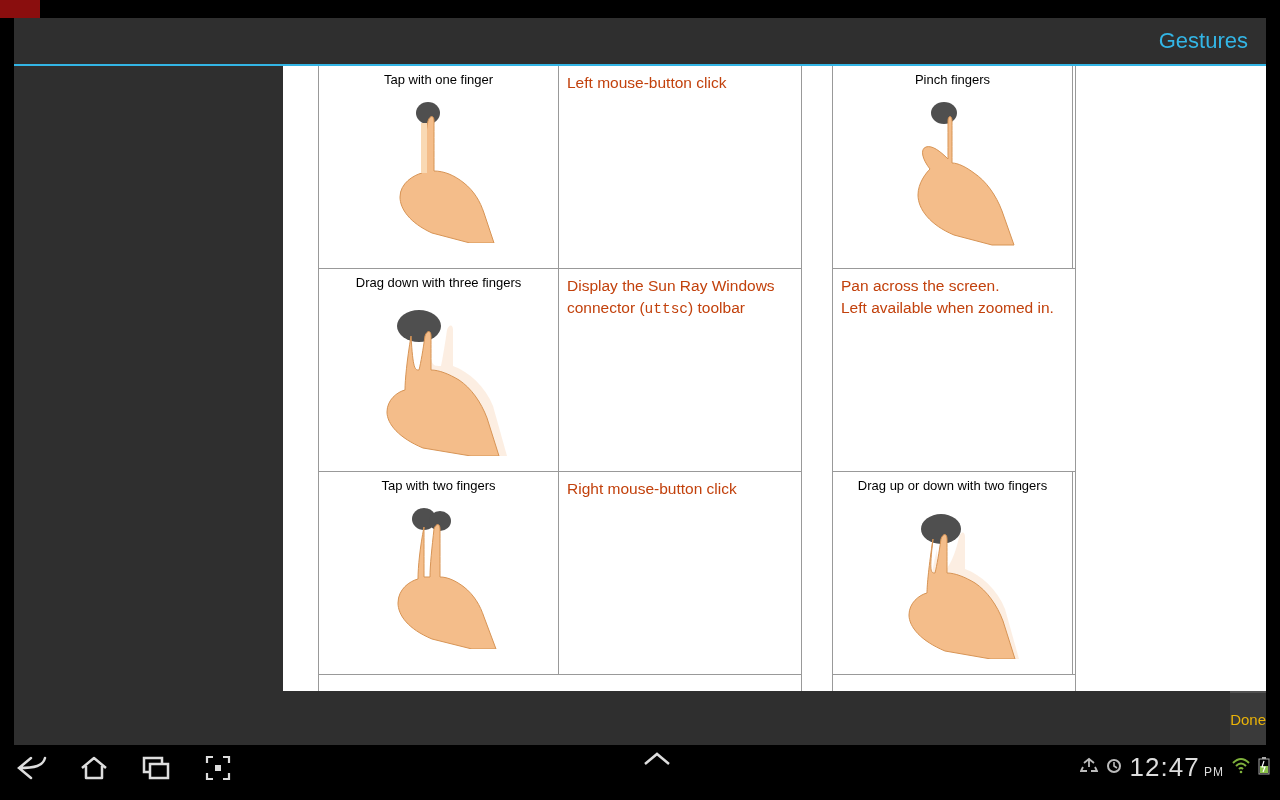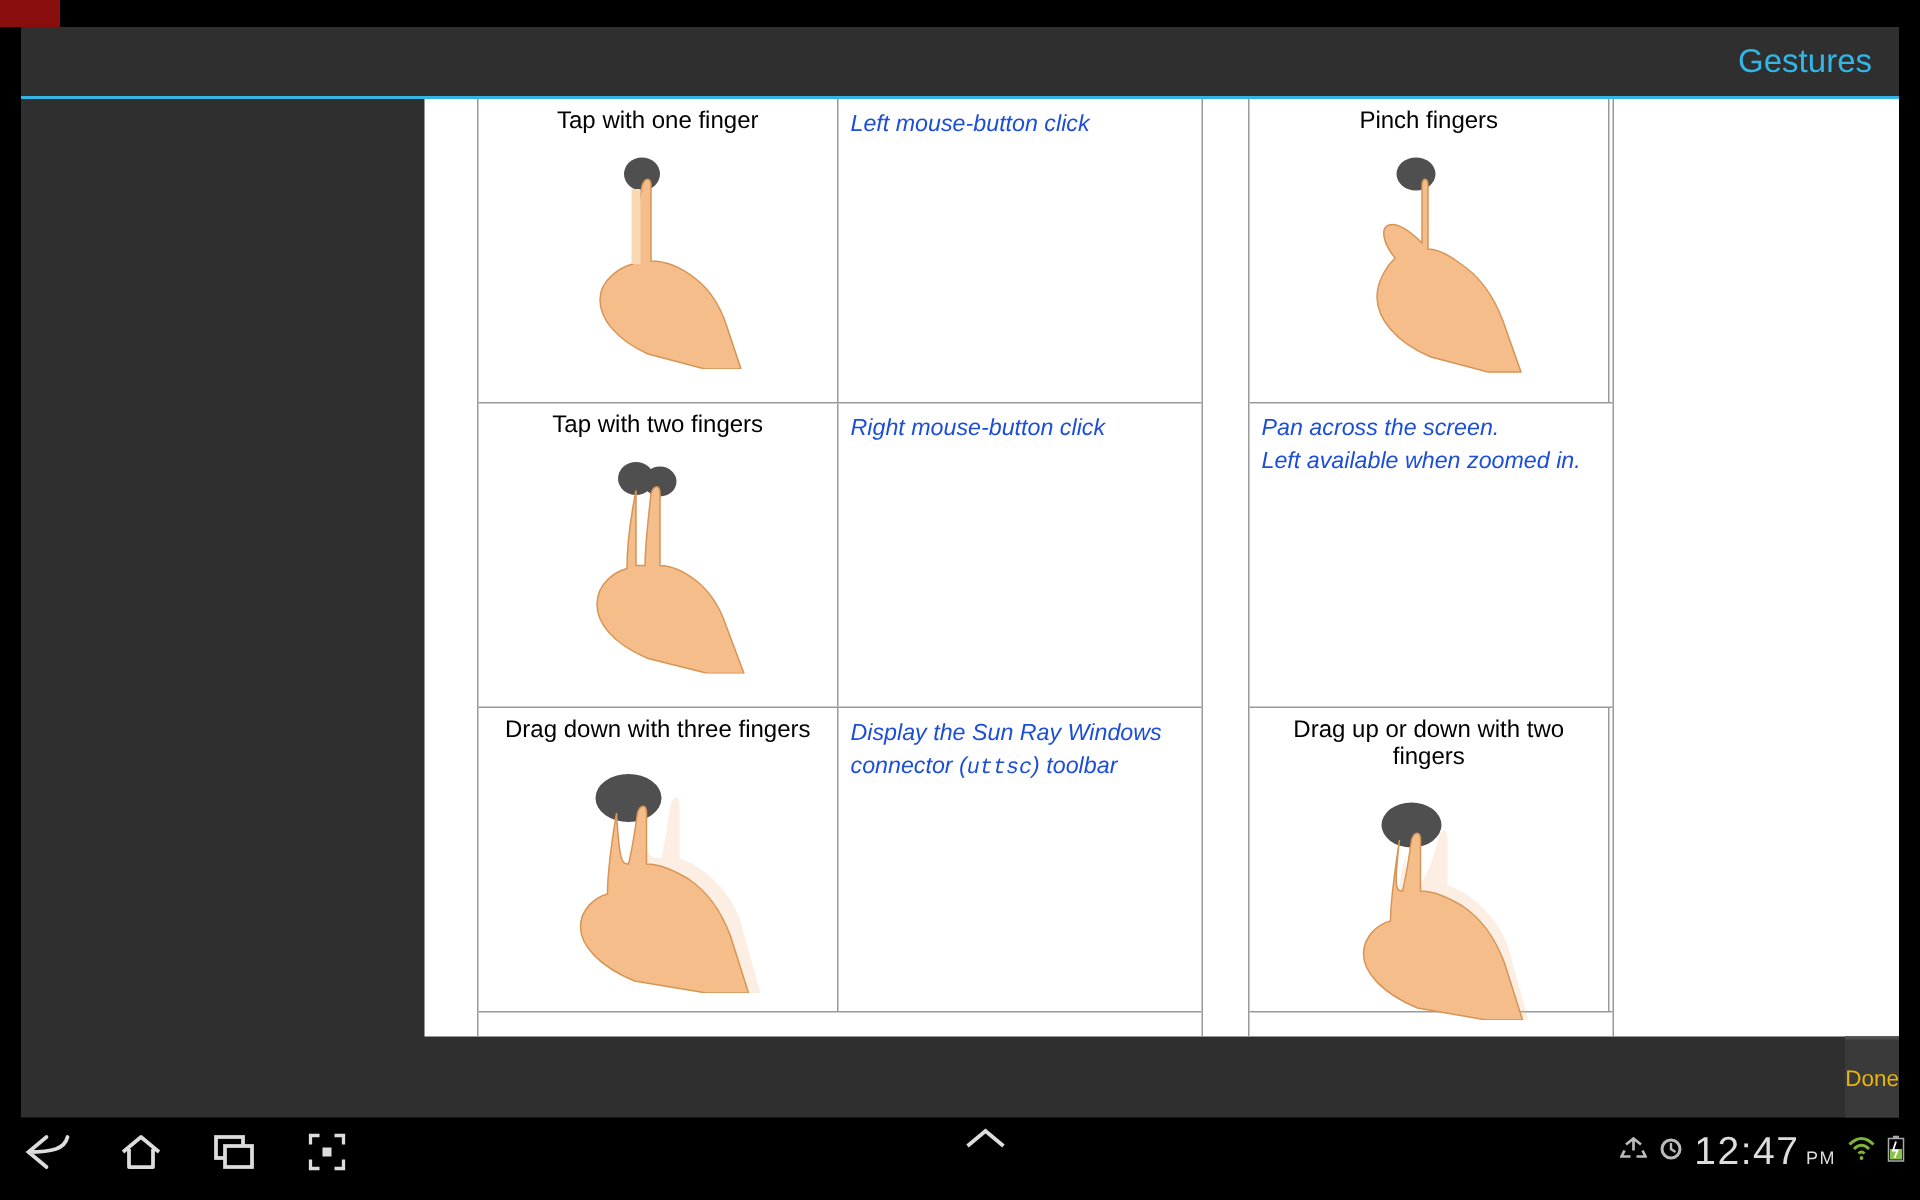--- a/index.html
+++ b/index.html
@@ -21,22 +21,22 @@
     display: flex; align-items: stretch;
   }
 
   .left-margin { width: 36px; flex:0 0 36px; border-right:1px solid #999; }
   .right-margin { width: 190px; flex:0 0 190px; }
   .center-gap  { width: 32px; flex:0 0 32px; border-left:1px solid #999; border-right:1px solid #999;}
   .col-group   { display:flex; flex-direction:column; flex: 0 0 auto; }
   .col-group .row { display:flex; height: 203px; border-bottom:1px solid #999;}
   .col-group .row.first { }
   .gesture-cell { width: 240px; flex:0 0 240px; padding: 6px 8px 0 8px; border-right:1px solid #999; text-align:center;}
-  .gesture-cell .caption { font-size:16px; color:#000; margin-bottom:4px;}
-  .action-cell  { width: 242px; flex:0 0 242px; padding: 6px 8px 0 8px; text-align:left; font-size:15.5px; color:#1d4ed8; line-height:1.45;font-style:italic;}
+  .gesture-cell .caption { font-size:13px; color:#000; margin-bottom:4px;}
+  .action-cell  { width: 242px; flex:0 0 242px; padding: 6px 8px 0 8px; text-align:left; font-size:15.5px; color:#c2410c; line-height:1.45;}
 
   .hand-svg { margin-top:2px; }
 
   .done-bar {
     height: 54px; background:#3a3a3a; color:#eab308; display:flex;
     align-items:center; justify-content:center; font-size:15px;
     border-top:2px solid #505050; cursor:pointer;
   }
 
   
@@ -76,47 +76,47 @@
             <path d="M50 30 C50 60 50 75 50 80" stroke="#f9d9b4" stroke-width="6" fill="none"></path>
           </svg>
         </div>
         <div class="action-cell">
           <span>Left mouse-button click</span>
         </div>
       </div>
 
       <div class="row">
         <div class="gesture-cell">
-          <div class="caption">Tap with two fingers</div>
-          <svg class="hand-svg" width="130" height="150" viewBox="0 0 130 150">
-            <ellipse cx="50" cy="20" rx="12" ry="11" fill="#4f4f4f"></ellipse>
-            <ellipse cx="66" cy="22" rx="11" ry="10" fill="#4f4f4f"></ellipse>
-            <path d="M50 28 C46 48 44 68 44 80 C36 82 24 90 24 104 C24 116 34 130 58 140 L98 150 L122 150 L110 118 C106 106 100 96 90 88 C82 82 74 78 66 78 C66 60 66 40 66 30 C66 24 62 24 60 30 C58 48 56 66 56 78 C54 78 52 78 50 78 C50 60 50 40 50 28 Z" fill="#f4bd8a" stroke="#d79455" stroke-width="1"></path>
-          </svg>
-        </div>
-        <div class="action-cell">
-          <span>Right mouse-button click</span>
-        </div>
-      </div>
-
-      <div class="row">
-        <div class="gesture-cell">
           <div class="caption">Drag down with three fingers</div>
           <svg class="hand-svg" width="140" height="160" viewBox="0 0 140 160">
             <g opacity="0.25">
               <path d="M60 50 C50 80 46 100 60 120 L110 160 L138 160 L124 110 C116 90 100 76 84 70 C84 54 84 40 84 34 C84 28 80 28 78 34 C76 48 74 60 72 70 C64 70 62 70 60 50 Z" fill="#f4bd8a"></path>
             </g>
             <ellipse cx="50" cy="30" rx="22" ry="16" fill="#4f4f4f"></ellipse>
             <path d="M42 40 C38 64 36 84 36 94 C28 96 18 104 18 116 C18 128 30 142 54 152 L102 160 L130 160 L118 122 C112 106 102 92 90 84 C80 78 70 74 62 74 C62 58 62 44 62 40 C62 34 58 34 56 40 C54 54 52 66 50 74 C46 74 44 74 42 40 Z" fill="#f4bd8a" stroke="#d79455" stroke-width="1"></path>
           </svg>
         </div>
         <div class="action-cell">
           <span>Display the Sun Ray Windows connector (</span><code class="inline">uttsc</code><span>) toolbar</span>
         </div>
       </div>
+
+      <div class="row">
+        <div class="gesture-cell">
+          <div class="caption">Tap with two fingers</div>
+          <svg class="hand-svg" width="130" height="150" viewBox="0 0 130 150">
+            <ellipse cx="50" cy="20" rx="12" ry="11" fill="#4f4f4f"></ellipse>
+            <ellipse cx="66" cy="22" rx="11" ry="10" fill="#4f4f4f"></ellipse>
+            <path d="M50 28 C46 48 44 68 44 80 C36 82 24 90 24 104 C24 116 34 130 58 140 L98 150 L122 150 L110 118 C106 106 100 96 90 88 C82 82 74 78 66 78 C66 60 66 40 66 30 C66 24 62 24 60 30 C58 48 56 66 56 78 C54 78 52 78 50 78 C50 60 50 40 50 28 Z" fill="#f4bd8a" stroke="#d79455" stroke-width="1"></path>
+          </svg>
+        </div>
+        <div class="action-cell">
+          <span>Right mouse-button click</span>
+        </div>
+      </div>
     </div>
 
     <div class="center-gap"></div>
 
     <div class="col-group">
       <div class="row first">
         <div class="gesture-cell">
           <div class="caption">Pinch fingers</div>
           <svg class="hand-svg" width="130" height="155" viewBox="0 0 130 155">
             <ellipse cx="56" cy="20" rx="13" ry="11" fill="#4f4f4f"></ellipse>

